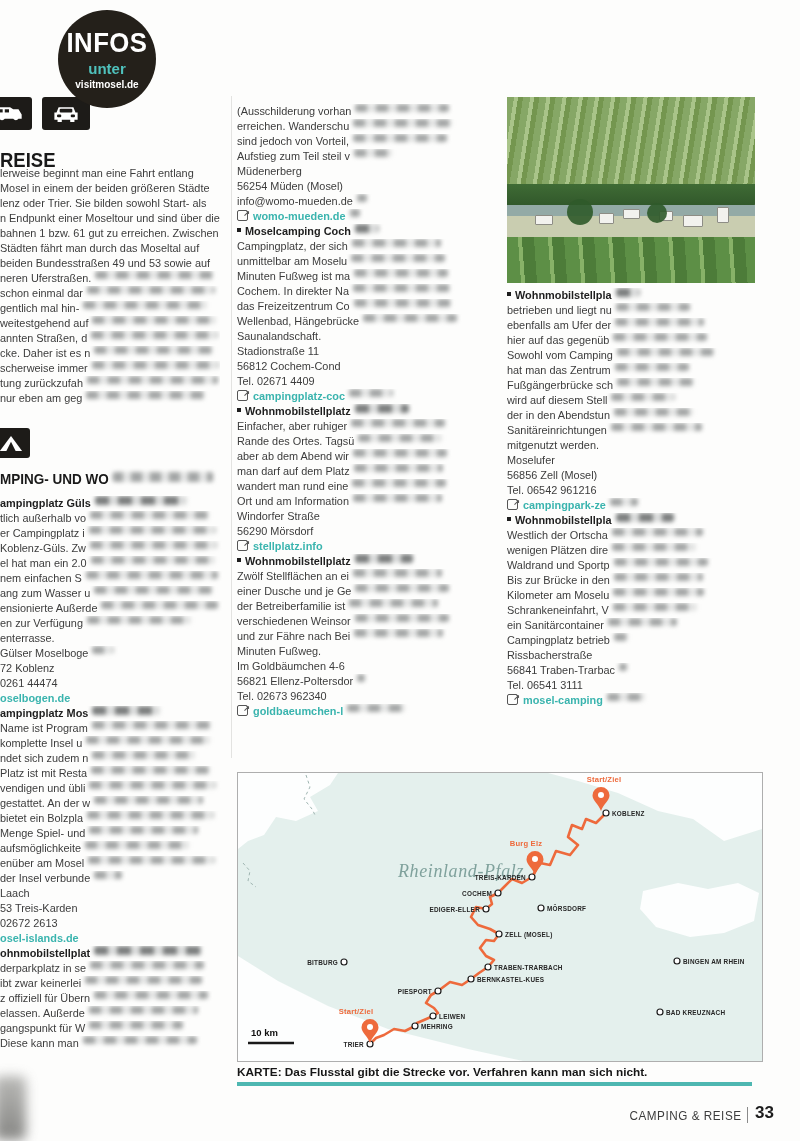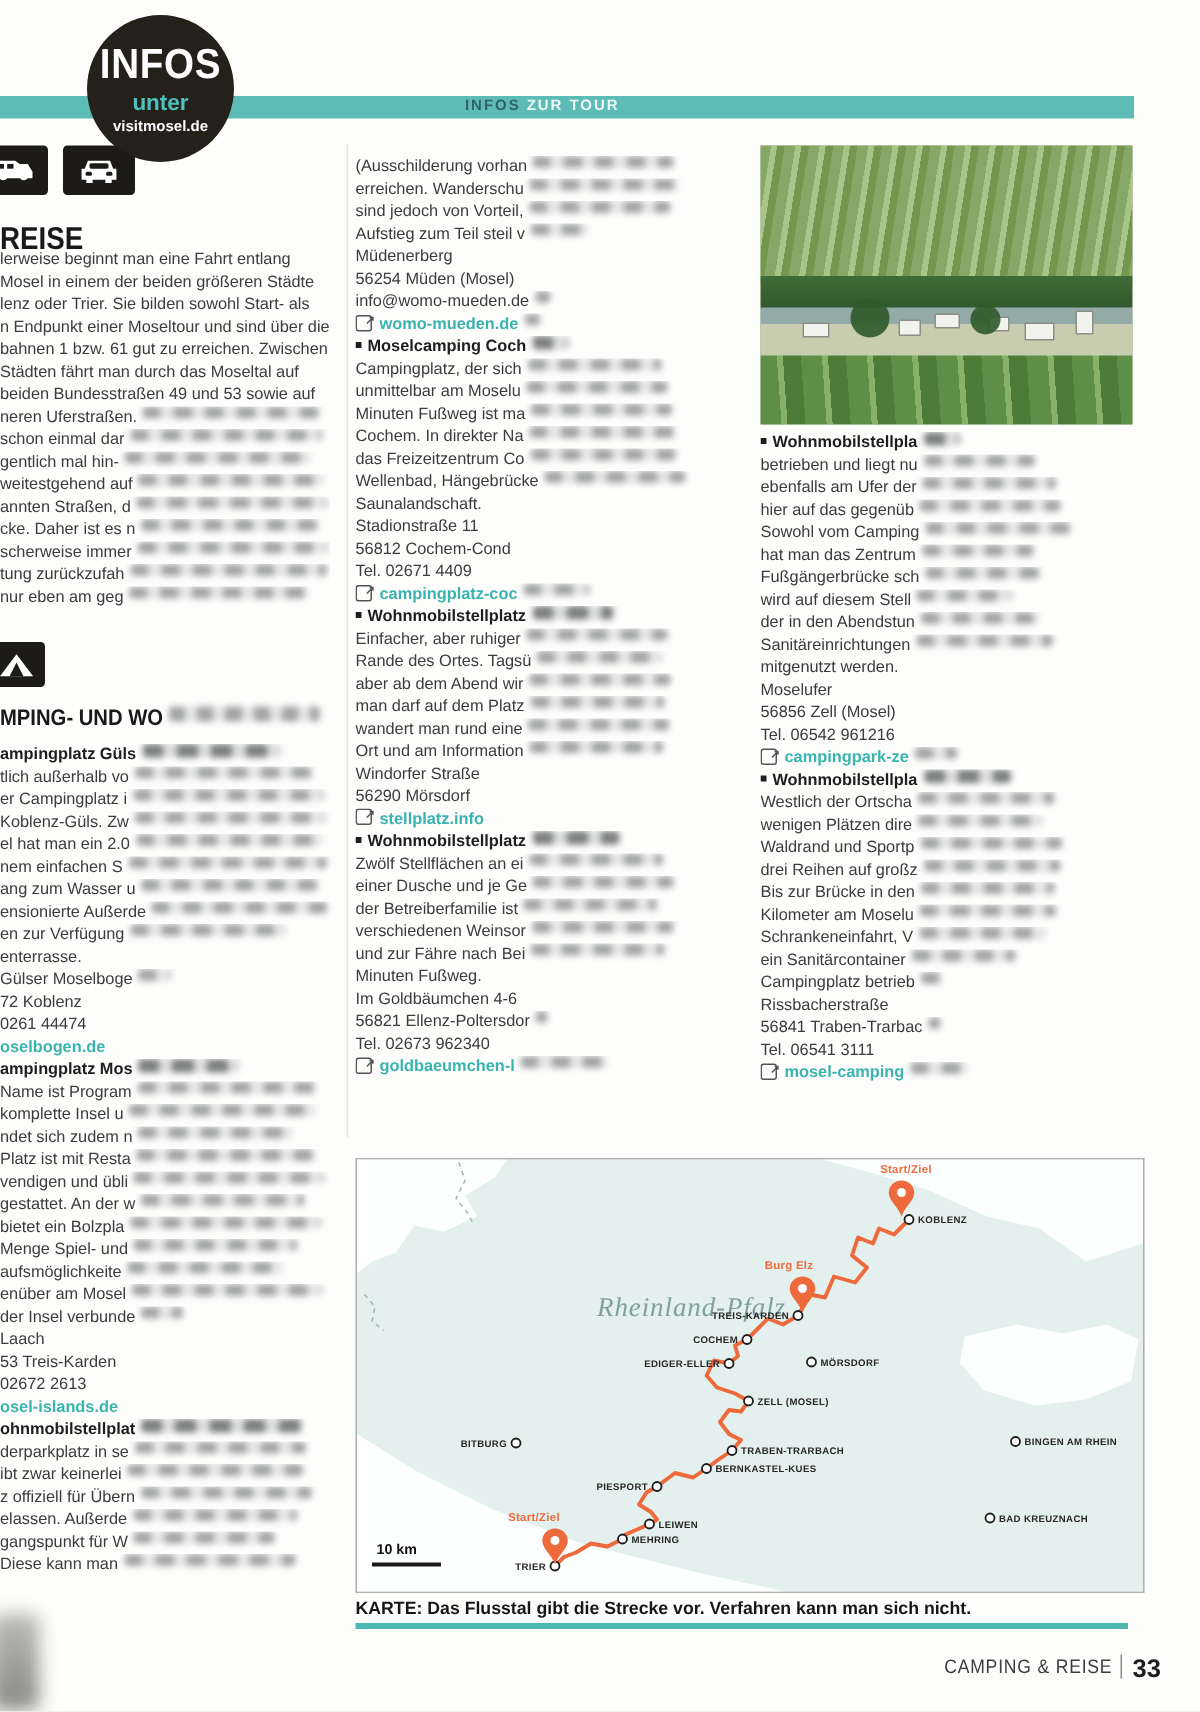--- a/index.html
+++ b/index.html
@@ -55,37 +55,32 @@
   
   .mapbox{position:absolute;left:237px;top:772px;width:526px;height:290px;border:1px solid #aeaeae;
           box-sizing:border-box;background:#fdfefe;}
   .town{font:bold 6.4px "Liberation Sans",sans-serif;fill:#262626;letter-spacing:.25px;}
   .pinlab{font:bold 7.6px "Liberation Sans",sans-serif;fill:#ee6a3c;letter-spacing:.2px;}
   .region{font:italic 18px "Liberation Serif",serif;fill:#7fa19c;letter-spacing:.6px;}
   .scaletxt{font:bold 9.5px "Liberation Sans",sans-serif;fill:#111;}
   .caption{position:absolute;left:237px;top:1065px;width:530px;font-size:11.8px;font-weight:bold;color:#161616;}
   .caprule{position:absolute;left:237px;top:1082px;width:515px;height:4px;background:#4eb7b1;}
   
-  .footer{position:absolute;right:26px;top:1103px;display:flex;align-items:flex-start;}
+  .footer{position:absolute;right:26px;top:1103px;display:flex;align-items:flex-end;}
   .footer .mag{font-size:13px;letter-spacing:.6px;color:#3c3c3c;transform:scaleX(.9);transform-origin:right;}
   .footer .sep{width:1px;height:16px;background:#8a8a8a;margin:0 7px 0 6px;}
   .footer .pg{font-size:17px;font-weight:bold;color:#1d1d1d;}
   .smudge{position:absolute;left:-6px;top:1076px;width:32px;height:64px;border-radius:6px;
           background:linear-gradient(#a3a3a0,#5f5f5c);filter:blur(6px);opacity:.75;}
 </style>
 </head>
 <body>
 
 <div class="page">
 
-  <div class="topbar">
-    <div class="topbar-text">
-      <span class="b">INFOS</span><span class="r"> ZUR TOUR</span>
-    </div>
-  </div>
 
   <div class="badge">
     <div class="l1">INFOS</div>
     <div class="l2">unter</div>
     <div class="l3">visitmosel.de</div>
   </div>
 
   <div class="tile" style="left:-14px;top:97px;width:46px;height:33px;">
     <svg width="28" height="19" viewBox="0 0 26 18">
         <path d="M1 3 h13 l3 2 h5 l3 5 v4 h-3 a3 3 0 0 1 -5 0 h-8 a3 3 0 0 1 -5 0 H1 Z" fill="#fff"></path>
@@ -246,21 +241,20 @@
       <div class="line"><span class="txt">Sanitäreinrichtungen</span><span class="redact" style="width: 91px;"></span></div>
       <div class="line"><span class="txt">mitgenutzt werden.</span></div>
       <div class="line"><span class="txt">Moselufer</span></div>
       <div class="line"><span class="txt">56856 Zell (Mosel)</span></div>
       <div class="line"><span class="txt">Tel. 06542 961216</span></div>
       <div class="line s-link"><span class="extlink"><i>↗</i></span><span class="txt">campingpark-ze</span><span class="redact" style="width: 28px;"></span></div>
       <div class="line s-bold"><span class="marker"></span><span class="txt">Wohnmobilstellpla</span><span class="redact" style="width: 58px;"></span></div>
       <div class="line"><span class="txt">Westlich der Ortscha</span><span class="redact" style="width: 91px;"></span></div>
       <div class="line"><span class="txt">wenigen Plätzen dire</span><span class="redact" style="width: 84px;"></span></div>
       <div class="line"><span class="txt">Waldrand und Sportp</span><span class="redact" style="width: 94px;"></span></div>
-      <div class="line"><span class="txt">drei Reihen auf großz</span><span class="redact" style="width: 91px;"></span></div>
       <div class="line"><span class="txt">Bis zur Brücke in den</span><span class="redact" style="width: 89px;"></span></div>
       <div class="line"><span class="txt">Kilometer am Moselu</span><span class="redact" style="width: 91px;"></span></div>
       <div class="line"><span class="txt">Schrankeneinfahrt, V</span><span class="redact" style="width: 84px;"></span></div>
       <div class="line"><span class="txt">ein Sanitärcontainer</span><span class="redact" style="width: 69px;"></span></div>
       <div class="line"><span class="txt">Campingplatz betrieb</span><span class="redact" style="width: 14px;"></span></div>
       <div class="line"><span class="txt">Rissbacherstraße</span></div>
       <div class="line"><span class="txt">56841 Traben-Trarbac</span><span class="redact" style="width: 8px;"></span></div>
       <div class="line"><span class="txt">Tel. 06541 3111</span></div>
       <div class="line s-link"><span class="extlink"><i>↗</i></span><span class="txt">mosel-camping</span><span class="redact" style="width: 38px;"></span></div>
     </div>

